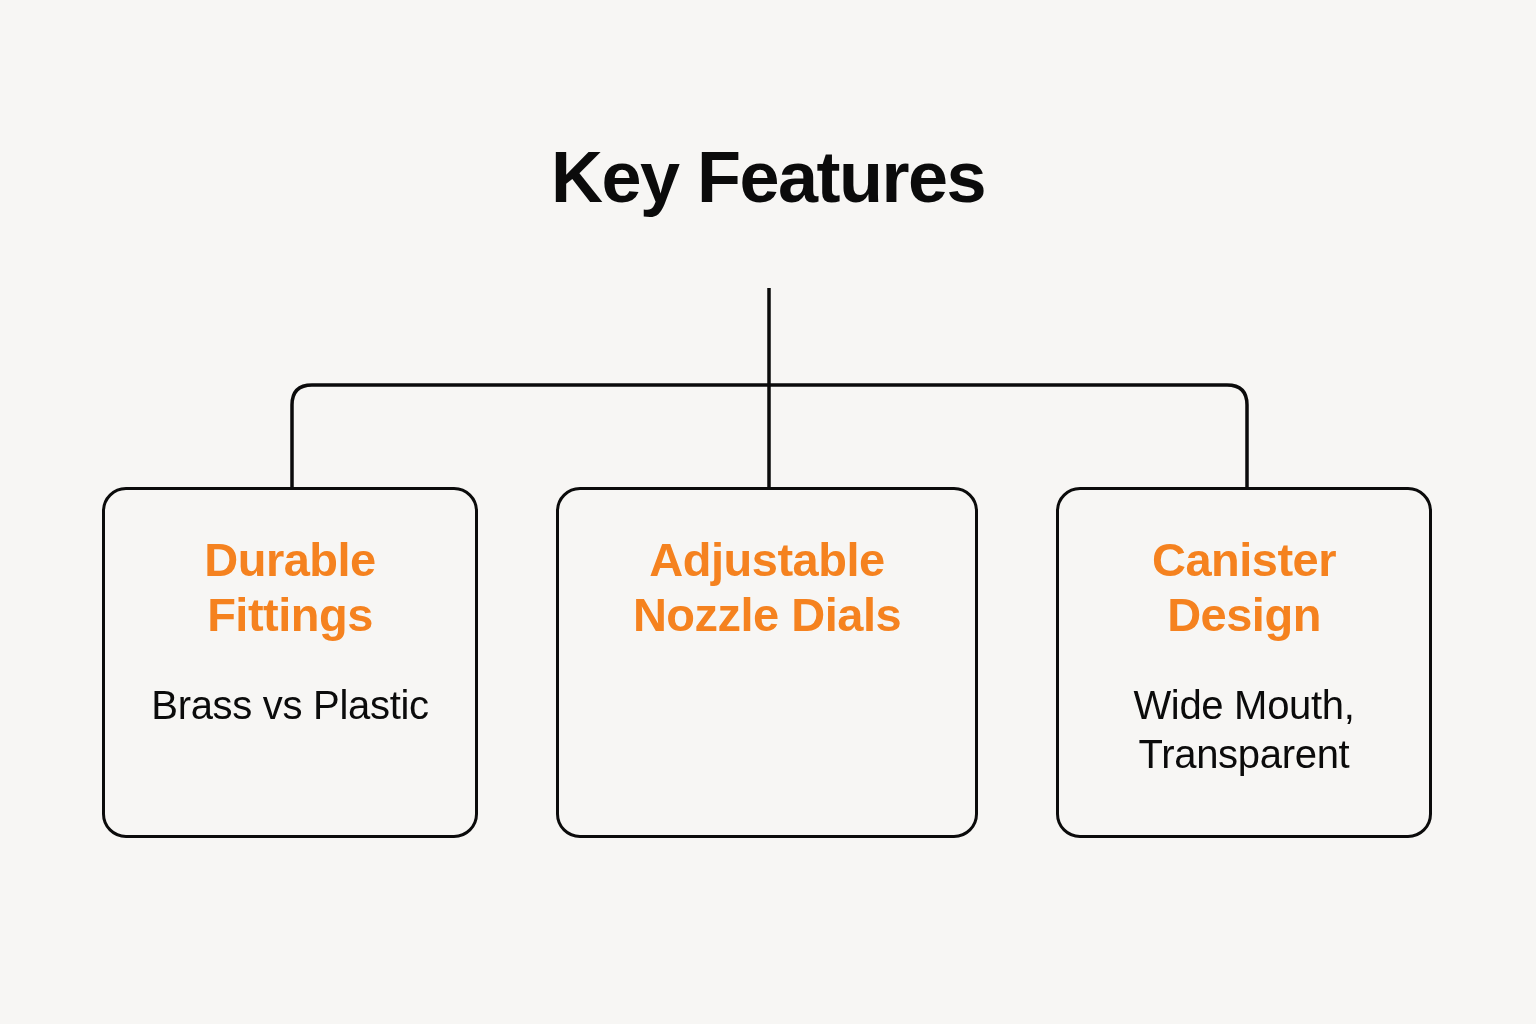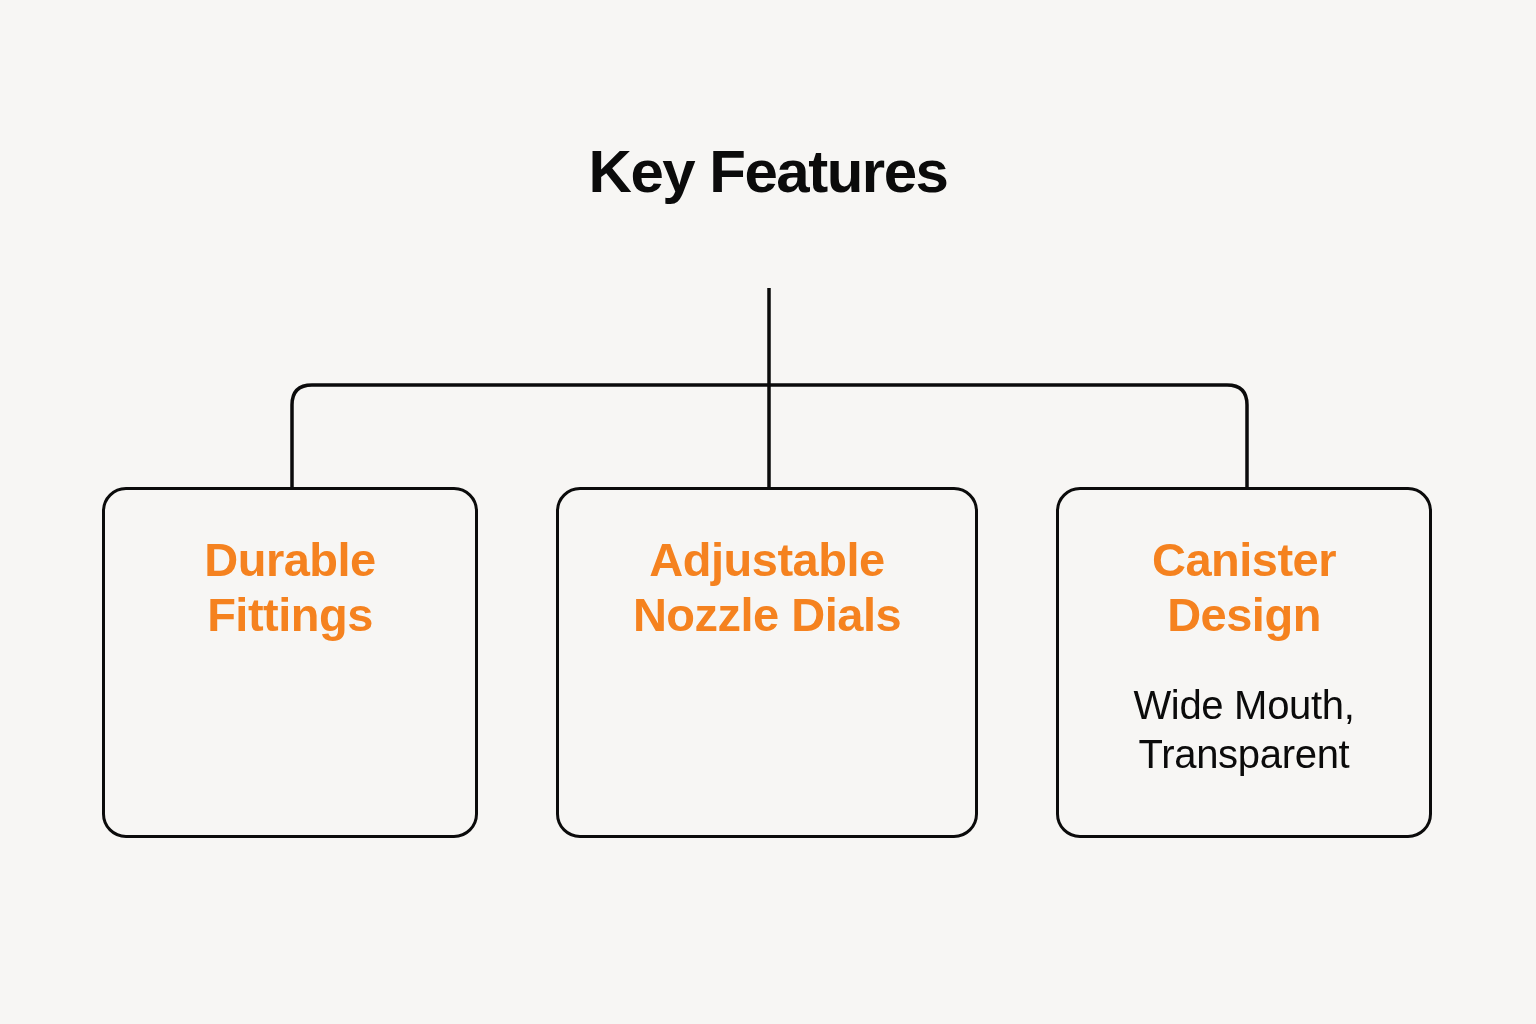--- a/index.html
+++ b/index.html
@@ -21,21 +21,21 @@
   }
 
   
   #page-title {
     position: absolute;
     left: 0;
     top: 140;
     top: 140px;
     width: 1536px;
     text-align: center;
-    font-size: 60px;
+    font-size: 72px;
     font-weight: 700;
     color: #0B0B0B;
     letter-spacing: -1.5px;
     line-height: 1.05;
     white-space: nowrap;
   }
 
   
   #connector-layer {
     position: absolute;
@@ -112,20 +112,21 @@
   <svg id="connector-layer" viewBox="0 0 1536 1024" width="1536" height="1024" xmlns="http://www.w3.org/2000/svg">
 
     <path d="M 769 288 L 769 487" fill="none" stroke="#0B0B0B" stroke-width="3.5" stroke-linecap="butt"></path>
 
     <path d="M 292 487 L 292 405 Q 292 385 312 385 L 769 385" fill="none" stroke="#0B0B0B" stroke-width="3.5" stroke-linecap="butt"></path>
     <path d="M 769 385 L 1227 385 Q 1247 385 1247 405 L 1247 487" fill="none" stroke="#0B0B0B" stroke-width="3.5" stroke-linecap="butt"></path>
   </svg>
 
   <div class="feature-card" id="card-durable-fittings">
     <div class="card-title">Durable Fittings</div>
+    <div class="card-subtitle">Brass vs Plastic</div>
   </div>
 
   <div class="feature-card" id="card-canister-design">
     <div class="card-title">Canister Design</div>
     <div class="card-subtitle">Wide Mouth, Transparent</div>
   </div>
 
   <div class="feature-card" id="card-adjustable-nozzle-dials">
     <div class="card-title">Adjustable Nozzle Dials</div>
 

